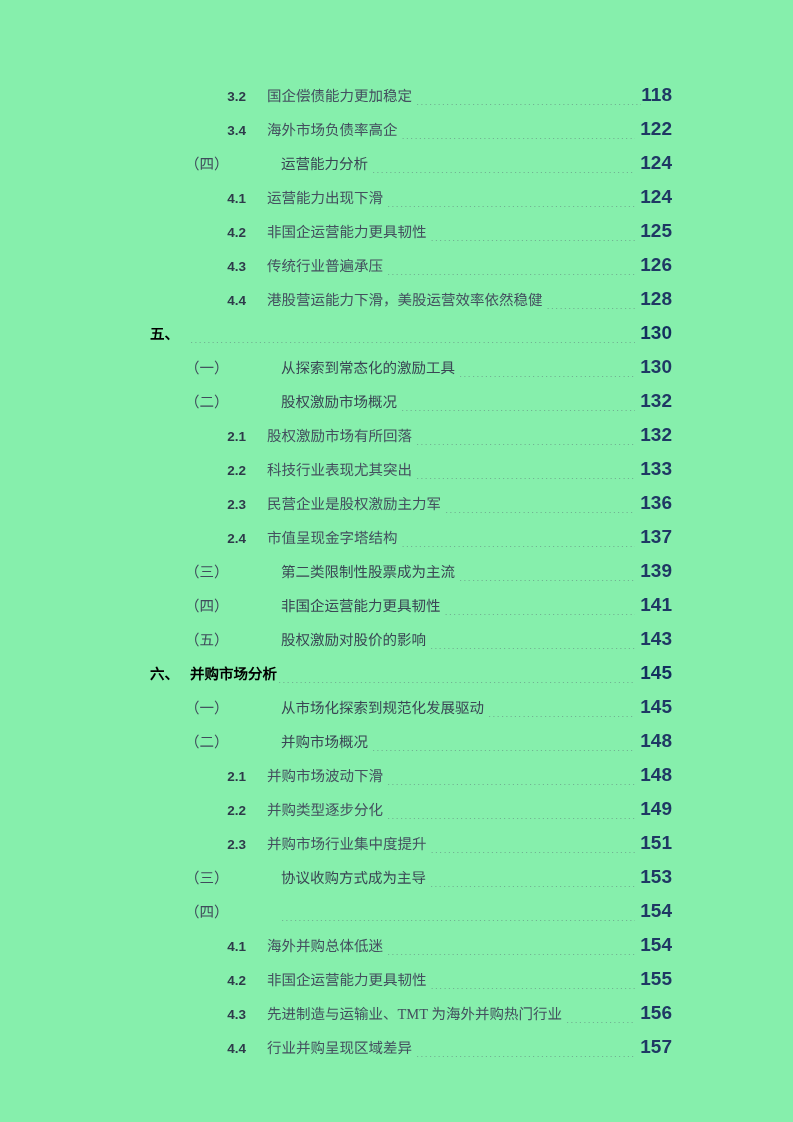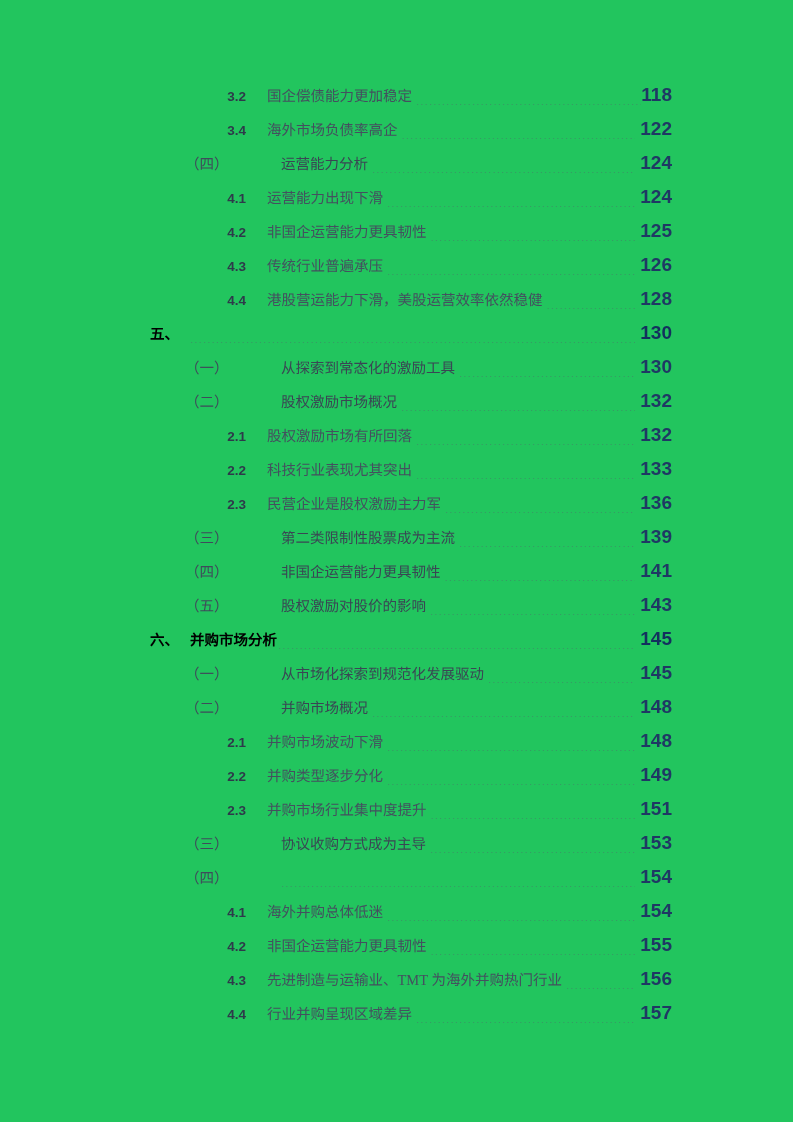--- a/index.html
+++ b/index.html
@@ -5,21 +5,21 @@
 <style>
   html, body {
     margin: 0;
     padding: 0;
     background: #ffffff;
   }
   .page {
     position: relative;
     width: 793px;
     height: 1122px;
-    background: #22c55e;
+    background: #86efac;
     margin: 0 auto;
     overflow: hidden;
     font-family: "Liberation Serif", "DejaVu Serif", serif;
   }
   .toc {
     position: absolute;
     left: 150px;
     top: 78px;
     width: 522px;
   }
@@ -186,20 +186,26 @@
         <span class="leader"></span>
         <span class="pageno">133</span>
       </div>
       <div class="toc-row">
         <span class="num lv3">2.3</span>
         <span class="title lv3">民营企业是股权激励主力军</span>
         <span class="leader"></span>
         <span class="pageno">136</span>
       </div>
       <div class="toc-row">
+        <span class="num lv3">2.4</span>
+        <span class="title lv3">市值呈现金字塔结构</span>
+        <span class="leader"></span>
+        <span class="pageno">137</span>
+      </div>
+      <div class="toc-row">
         <span class="num lv2">（三）</span>
         <span class="title lv2 bold">第二类限制性股票成为主流</span>
         <span class="leader"></span>
         <span class="pageno">139</span>
       </div>
       <div class="toc-row">
         <span class="num lv2">（四）</span>
         <span class="title lv2 bold">非国企运营能力更具韧性</span>
         <span class="leader"></span>
         <span class="pageno">141</span>

